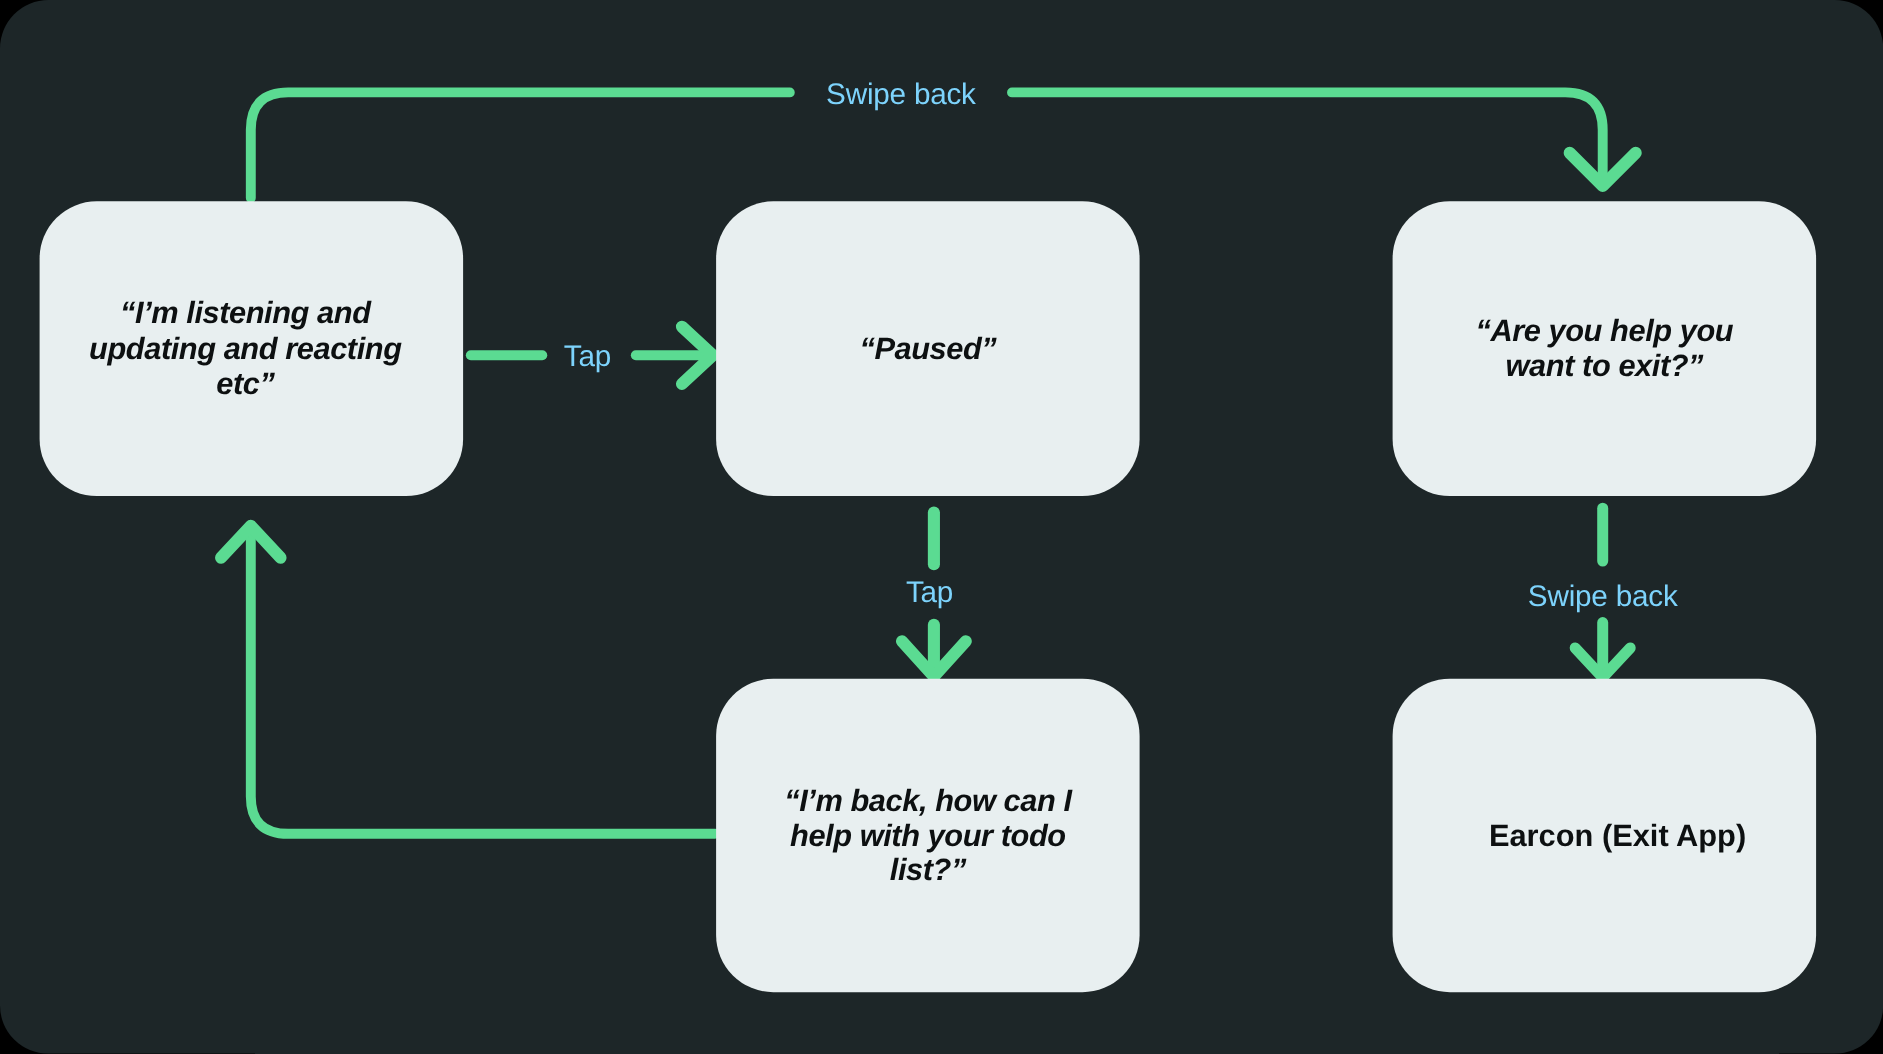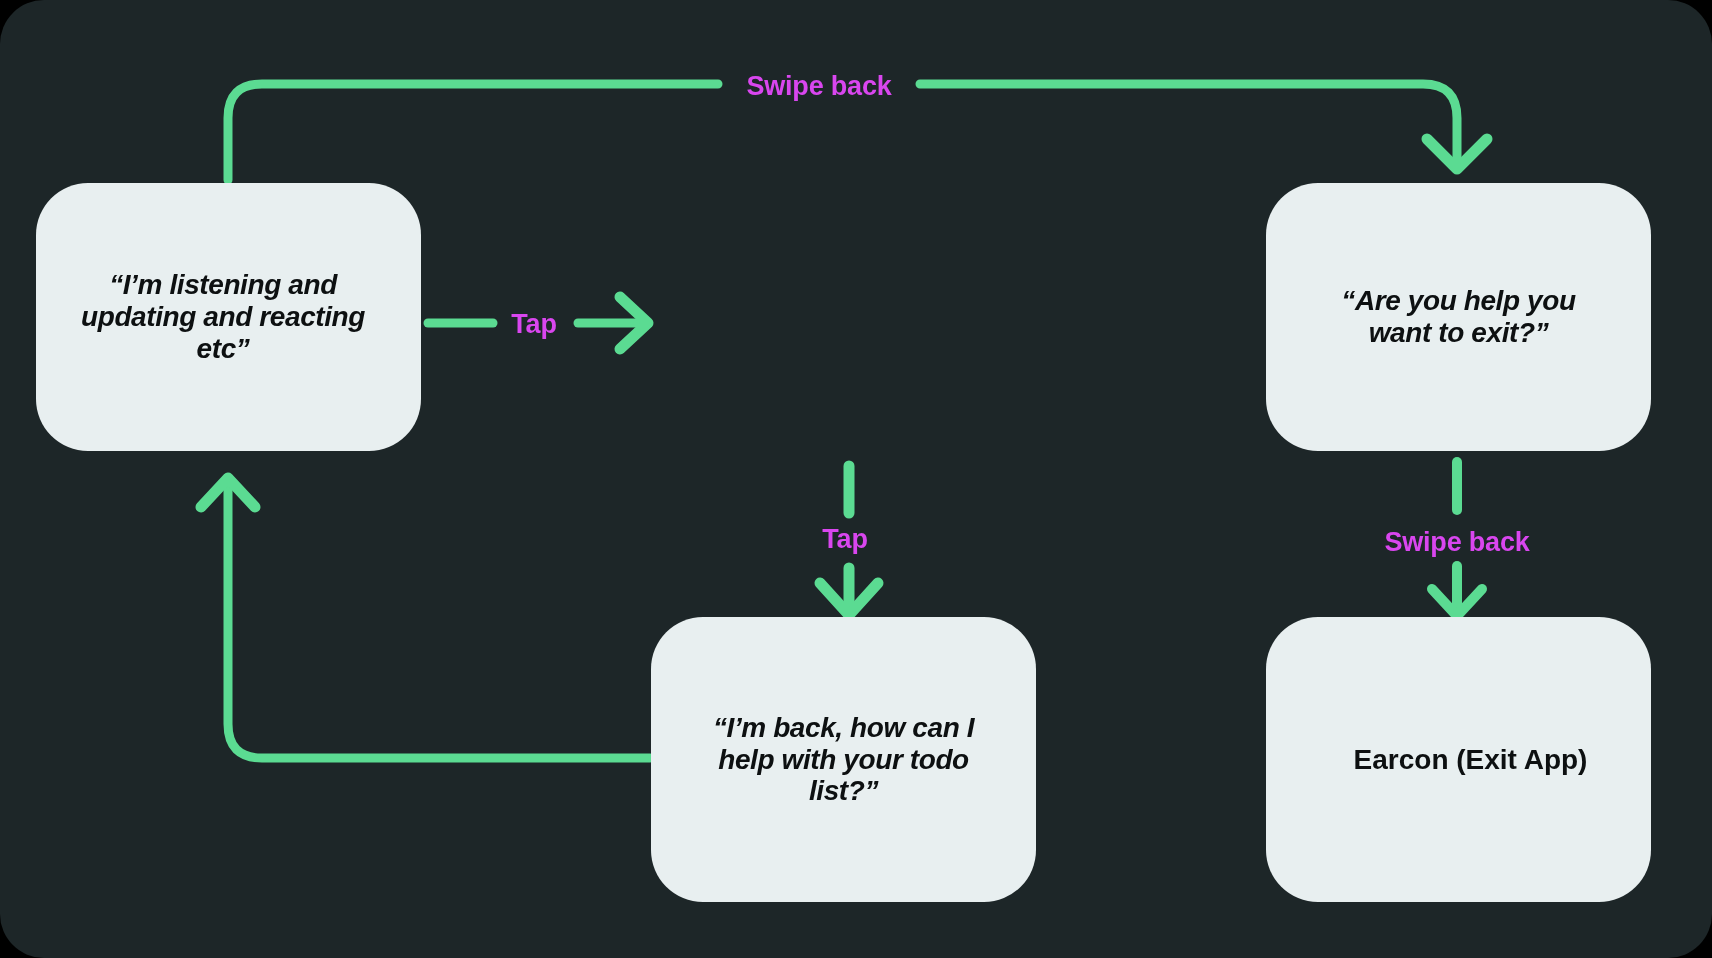--- a/index.html
+++ b/index.html
@@ -47,23 +47,23 @@
     white-space: pre-line;
   }
   .node-text.plain {
     font-style: normal;
     letter-spacing: 0px;
     margin-left: 24px;
   }
   .edge-label {
     position: absolute;
     font-family: "Liberation Sans", sans-serif;
-    font-weight: bold;
+    font-weight: normal;
     font-size: 27px;
-    color: #d946ef;
+    color: #7dd3fc;
     letter-spacing: -0.2px;
     white-space: nowrap;
     transform: translate(-50%, -50%);
     text-align: center;
   }
 </style>
 </head>
 <body>
 
 <div id="canvas">
@@ -100,20 +100,23 @@
       <path d="M 201 507 L 228 478 L 255 507" fill="none" stroke="#5bdb92" stroke-width="11" stroke-linecap="round" stroke-linejoin="round"></path>
     </g>
   </svg>
 
   <div class="node" style="left:36px; top:183px; width:385px; height:268px;padding-left:15px;">
     <div class="node-text">“I’m listening and
 updating and reacting
 etc”</div>
   </div>
 
+  <div class="node" style="left:651px; top:183px; width:385px; height:268px;">
+    <div class="node-text">“Paused”</div>
+  </div>
 
   <div class="node" style="left:1266px; top:183px; width:385px; height:268px;">
     <div class="node-text">“Are you help you
 want to exit?”</div>
   </div>
 
   <div class="node" style="left:651px; top:617px; width:385px; height:285px;">
     <div class="node-text">“I’m back, how can I
 help with your todo
 list?”</div>

